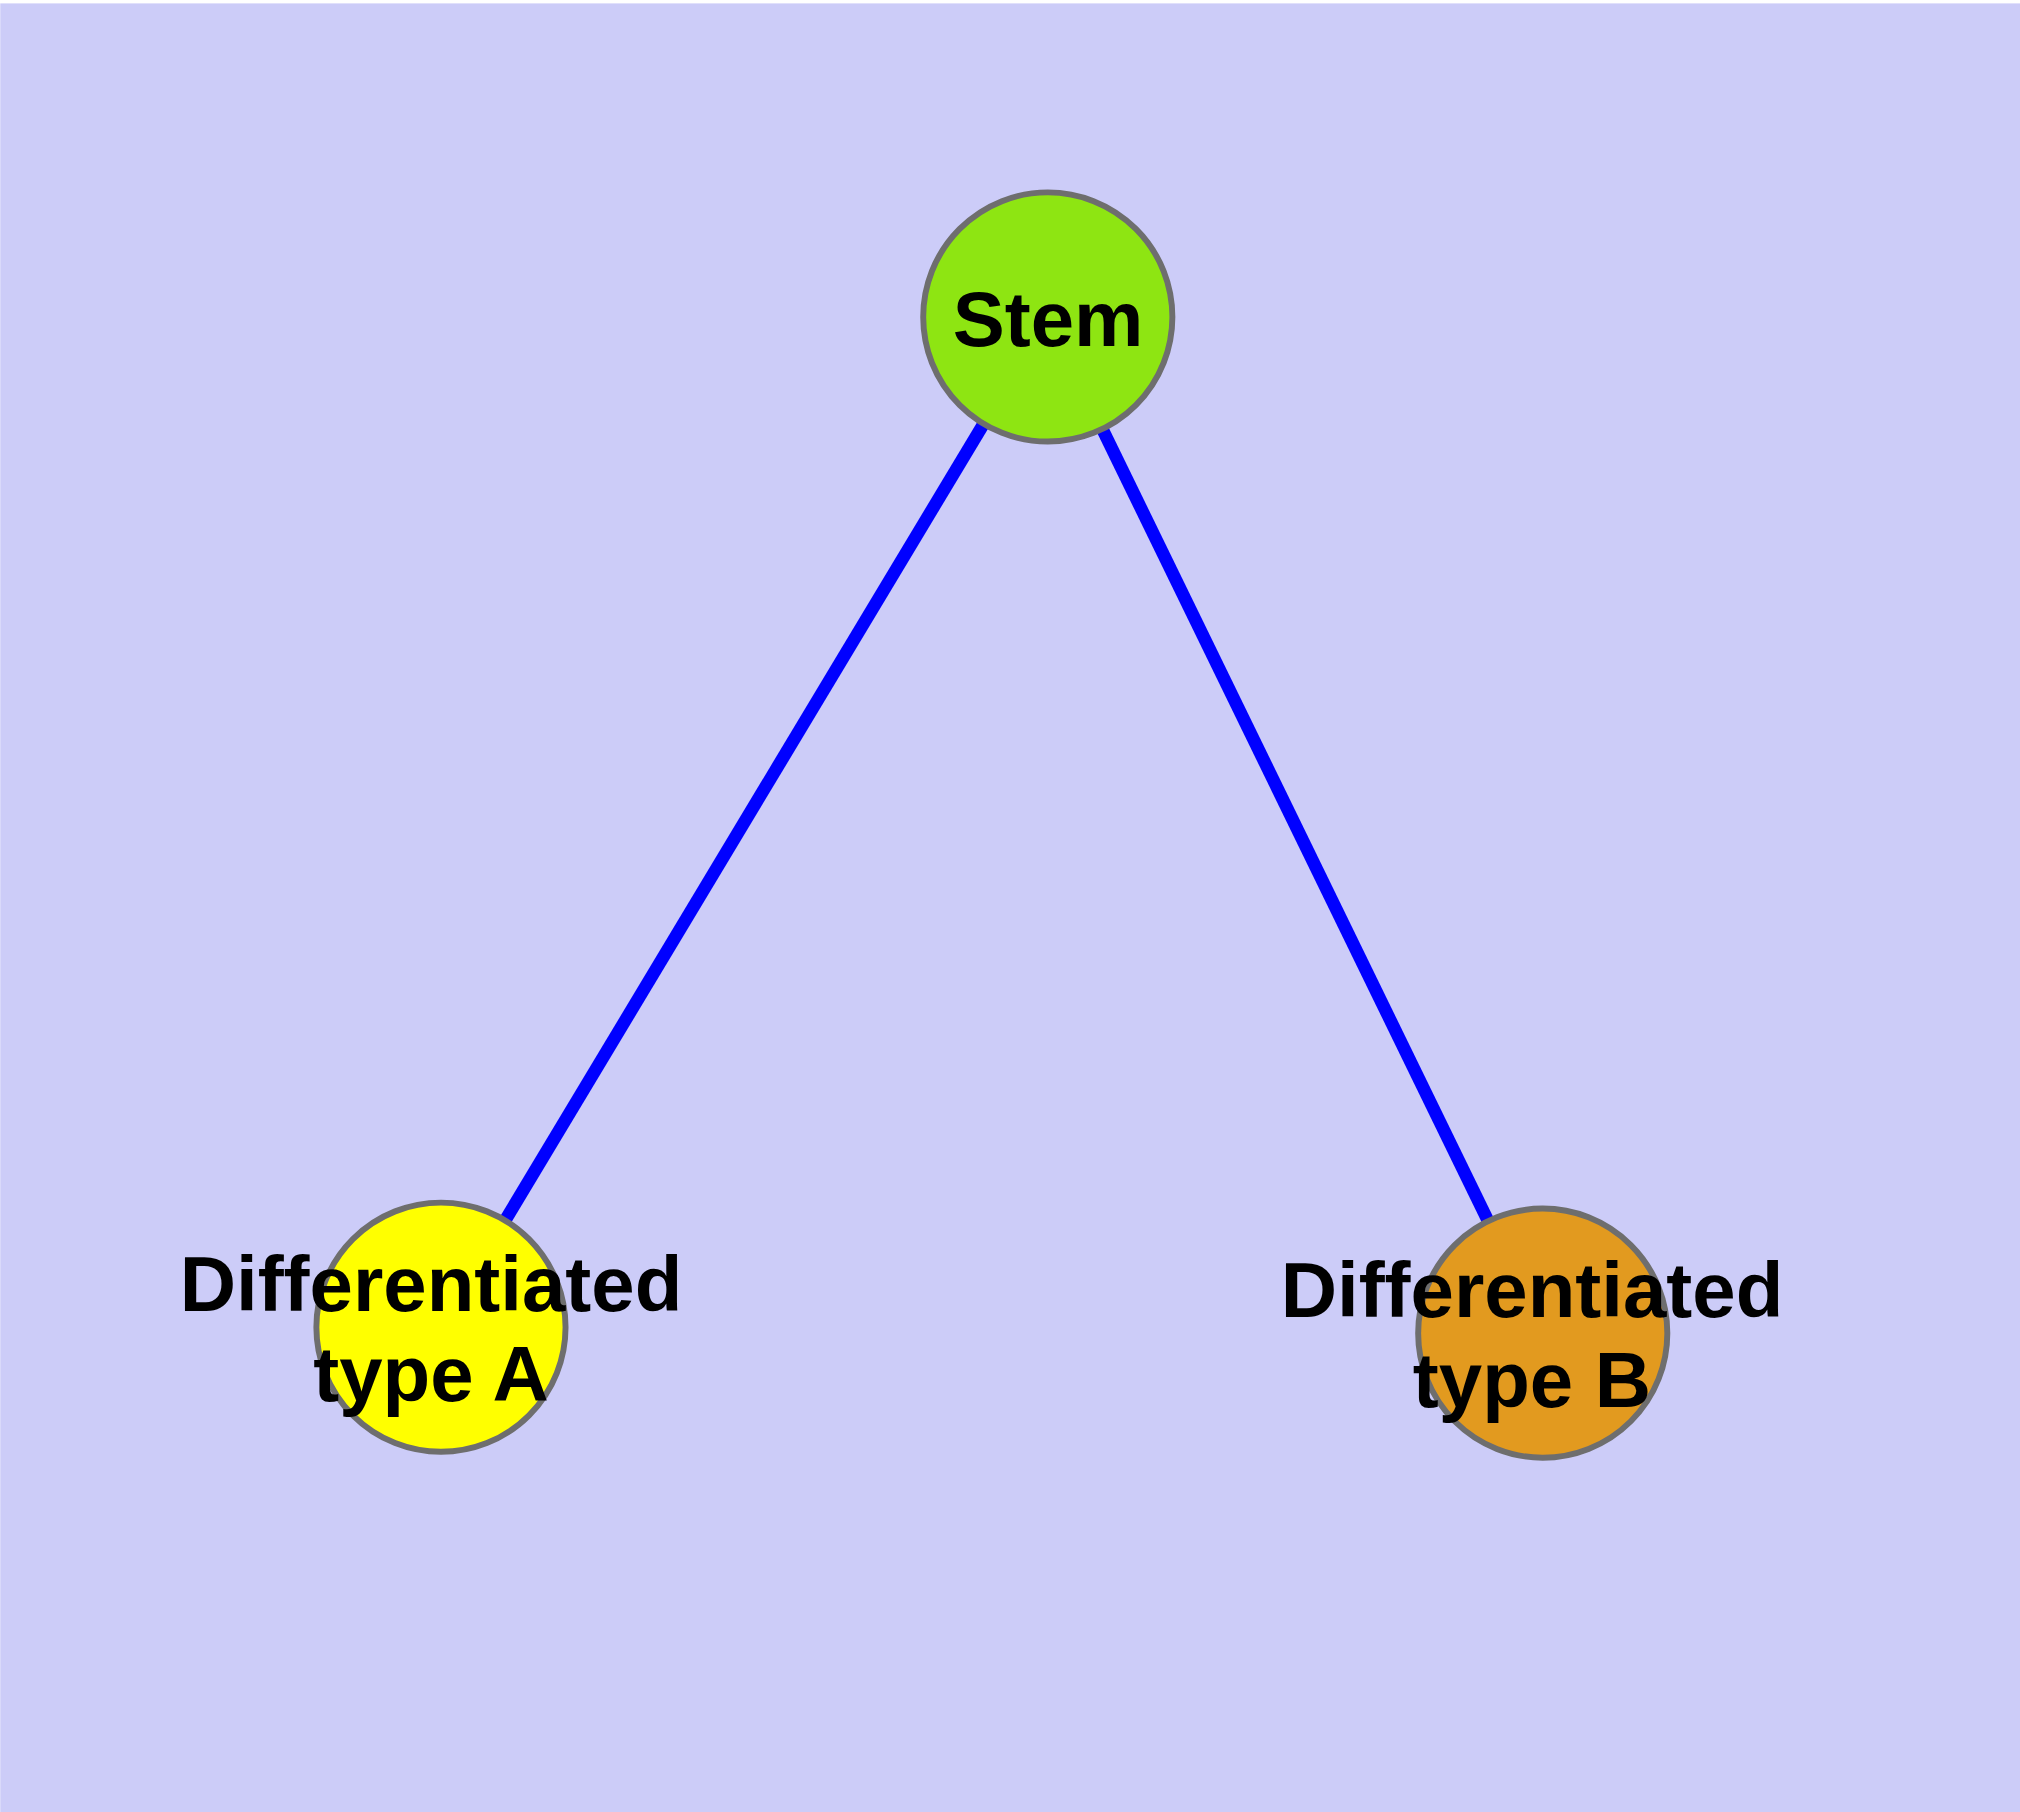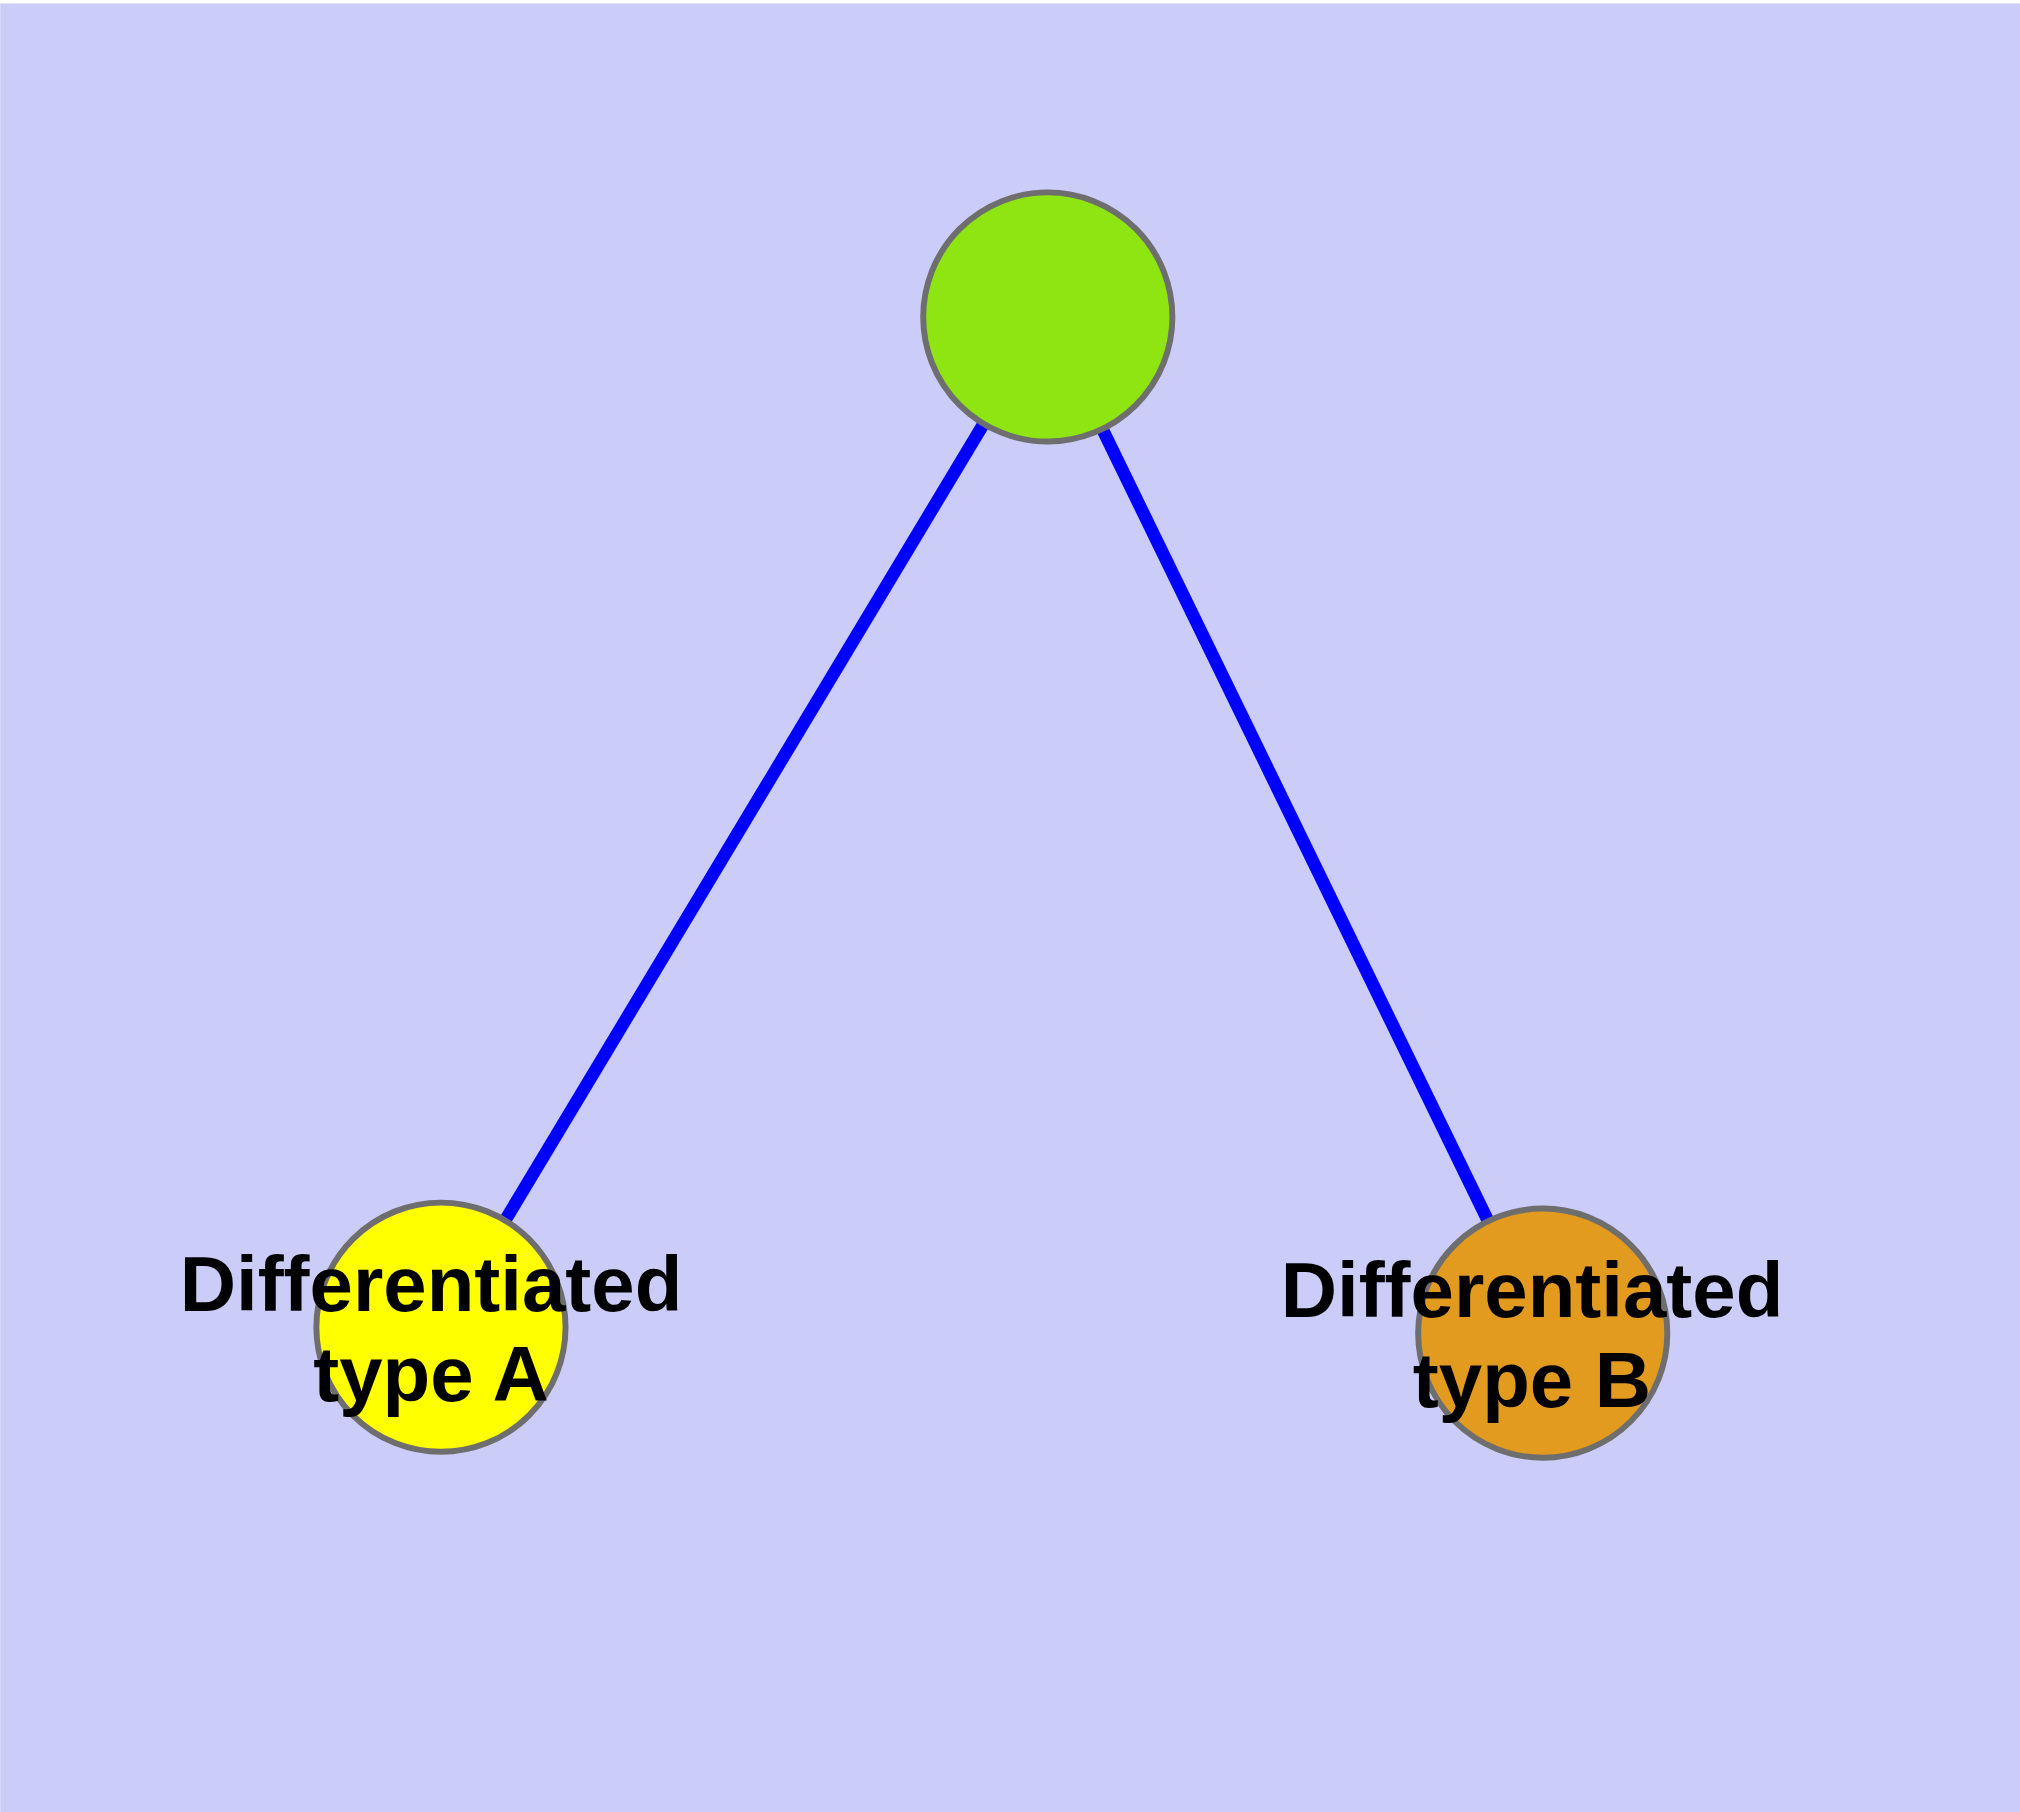--- a/index.html
+++ b/index.html
@@ -46,20 +46,21 @@
     <rect x="0" y="4" width="2384" height="2134" fill="#CCCCF8"></rect>
 
     <line x1="1236" y1="374" x2="520" y2="1566" stroke-width="15" stroke="#0000FF"></line>
     <line x1="1236" y1="374" x2="1820" y2="1573" stroke-width="15" stroke="#0000FF"></line>
 
     <circle cx="1236" cy="374" r="147" stroke-width="7" fill="#8EE512" stroke="#6E6E6E"></circle>
     <circle cx="520" cy="1566" r="147" stroke-width="7" fill="#FFFF00" stroke="#6E6E6E"></circle>
     <circle cx="1820" cy="1573" r="147" stroke-width="7" fill="#E29A1F" stroke="#6E6E6E"></circle>
   </svg>
 
+  <div class="node-label" id="label-stem">Stem</div>
 
   <div class="node-label" id="label-type-a">Differentiated
 type A</div>
 
   <div class="node-label" id="label-type-b">Differentiated
 type B</div>
 
 </div>
 
 

